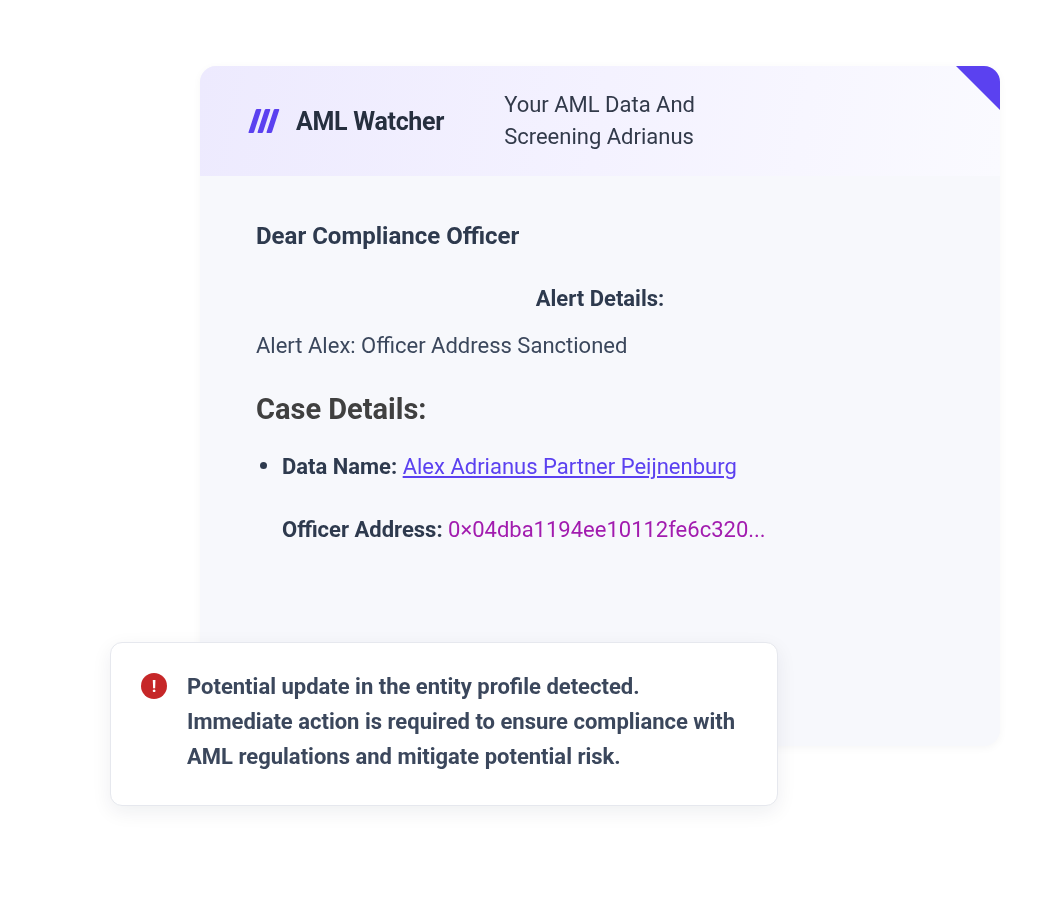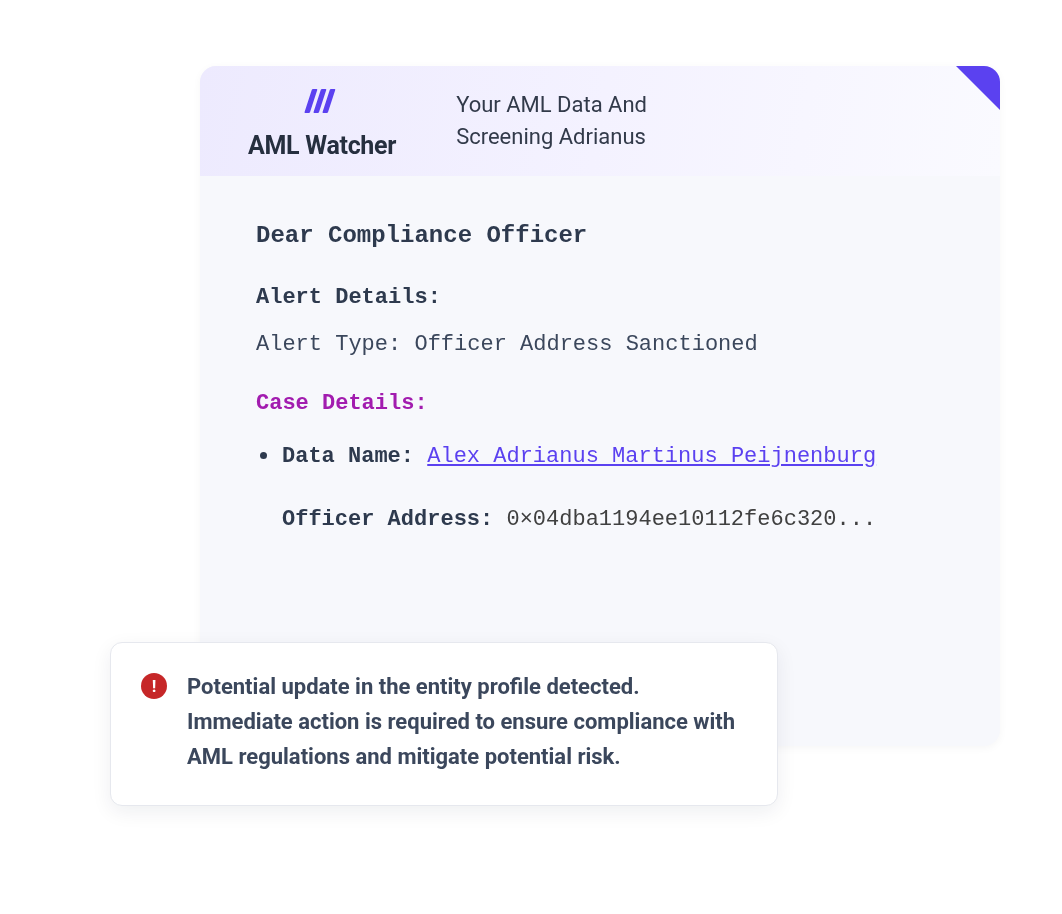--- a/index.html
+++ b/index.html
@@ -40,21 +40,20 @@
       background: linear-gradient(100deg, #edeafe 0%, #f4f2ff 50%, #fafaff 100%);
       position: relative;
       display: flex;
       align-items: center;
       padding-left: 48px;
     }
     .logo-wrap {
       display: flex;
       align-items: center;
       gap: 12px;
-      flex-direction: column;
     }
     .logo-icon {
       width: 36px;
       height: 36px;
       display: flex;
       align-items: center;
       justify-content: center;
     }
     .logo-text {
       font-size: 25px;
@@ -88,44 +87,44 @@
       width: 0;
       height: 0;
       border-style: solid;
       border-width: 44px 0 0 44px;
       border-color: transparent transparent transparent #5b41f0;
       display: none;
     }
     .card-body {
       padding: 46px 56px 0 56px;
       color: #2e3a4e;
-      font-family: Liberation Mono, monospace;
     }
     .greeting {
       font-size: 24px;
       font-weight: 700;
       color: #2e3a4e;
       margin-bottom: 36px;
     }
     .section-heading {
       font-size: 22px;
       font-weight: 700;
       color: #2e3a4e;
       margin-bottom: 22px;
+      text-align: center;
     }
     .alert-type-line {
       font-size: 22px;
       font-weight: 400;
       color: #3b475c;
       margin-bottom: 34px;
     }
     .case-heading {
-      font-size: 22px;
-      font-weight: 700;
-      color: #a21caf;
+      font-size: 29px;
+      font-weight: 700;
+      color: #404040;
       margin-bottom: 24px;
       margin-top: 24px;
     }
     .bullet-list {
       list-style: none;
       padding-left: 26px;
     }
     .bullet-item {
       position: relative;
       margin-bottom: 30px;
@@ -146,21 +145,21 @@
       font-weight: 700;
       color: #2e3a4e;
     }
     .case-link {
       color: #5b41f0;
       text-decoration: underline;
       font-weight: 400;
     }
     .field-value {
       font-weight: 400;
-      color: #404040;
+      color: #a21caf;
     }
     .callout {
       position: absolute;
       left: 110px;
       top: 642px;
       width: 668px;
       background: #ffffff;
       border: 1px solid #e6e8ee;
       border-radius: 12px;
       padding: 26px 30px 30px 30px;
@@ -216,32 +215,32 @@
       <div class="tagline">Your AML Data And Screening Adrianus</div>
       <div class="corner-accent"></div>
     </div>
 
     <div class="card-body">
       <div class="greeting">Dear Compliance Officer</div>
 
       <div class="section-heading">Alert Details:</div>
 
       <div class="alert-type-line">
-        <span>Alert Type:</span>
+        <span>Alert Alex:</span>
         <span> </span>
         <span>Officer Address Sanctioned</span>
       </div>
 
       <div class="case-heading">Case Details:</div>
 
       <ul class="bullet-list">
         <li class="bullet-item has-dot">
           <span class="field-label">Data Name:</span>
           <span> </span>
-          <a href="#" class="case-link">Alex Adrianus Martinus Peijnenburg</a>
+          <a href="#" class="case-link">Alex Adrianus Partner Peijnenburg</a>
         </li>
         <li class="bullet-item">
           <span class="field-label">Officer Address:</span>
           <span> </span>
           <span class="field-value">0×04dba1194ee10112fe6c320...</span>
         </li>
       </ul>
     </div>
 
   </div>

